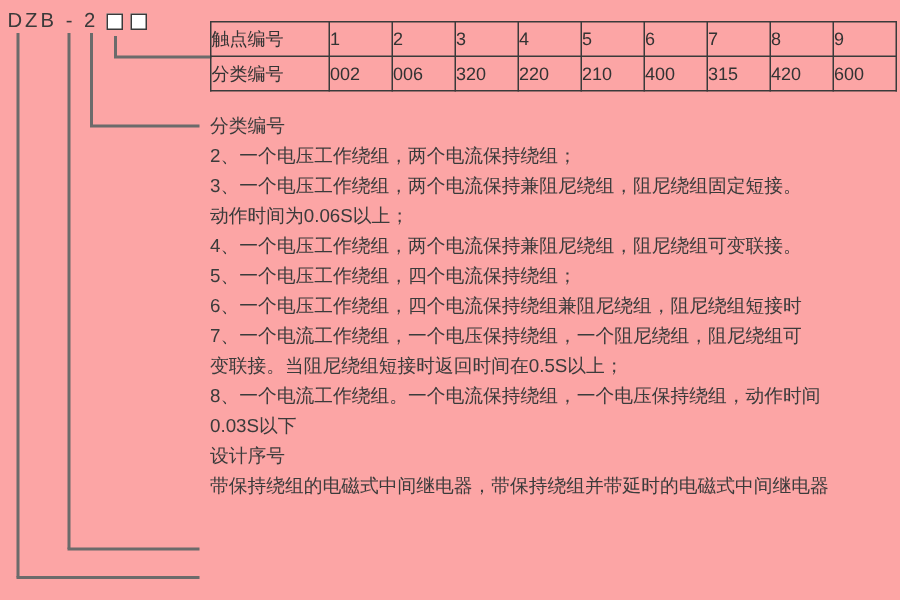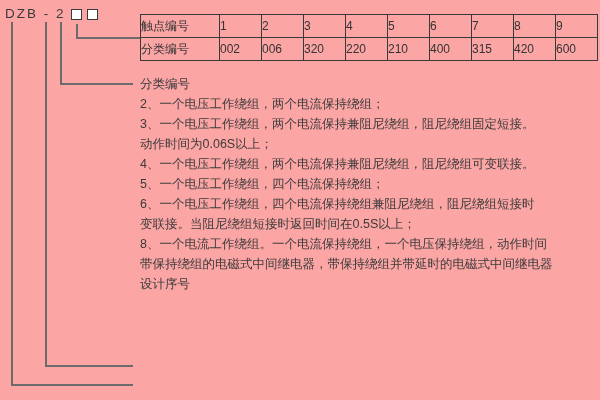--- a/index.html
+++ b/index.html
@@ -96,19 +96,21 @@
     </table>
 
   <div class="textcol">
     <div class="line">分类编号</div>
     <div class="line">2、一个电压工作绕组，两个电流保持绕组；</div>
     <div class="line">3、一个电压工作绕组，两个电流保持兼阻尼绕组，阻尼绕组固定短接。</div>
     <div class="line">动作时间为0.06S以上；</div>
     <div class="line">4、一个电压工作绕组，两个电流保持兼阻尼绕组，阻尼绕组可变联接。</div>
     <div class="line">5、一个电压工作绕组，四个电流保持绕组；</div>
     <div class="line">6、一个电压工作绕组，四个电流保持绕组兼阻尼绕组，阻尼绕组短接时</div>
+    <div class="line">7、一个电流工作绕组，一个电压保持绕组，一个阻尼绕组，阻尼绕组可</div>
     <div class="line">变联接。当阻尼绕组短接时返回时间在0.5S以上；</div>
     <div class="line">8、一个电流工作绕组。一个电流保持绕组，一个电压保持绕组，动作时间</div>
+    <div class="line">0.03S以下</div>
+    <div class="line">设计序号</div>
     <div class="line">带保持绕组的电磁式中间继电器，带保持绕组并带延时的电磁式中间继电器</div>
-    <div class="line">设计序号</div>
   </div>
 
 </div>
 
 </body></html>

